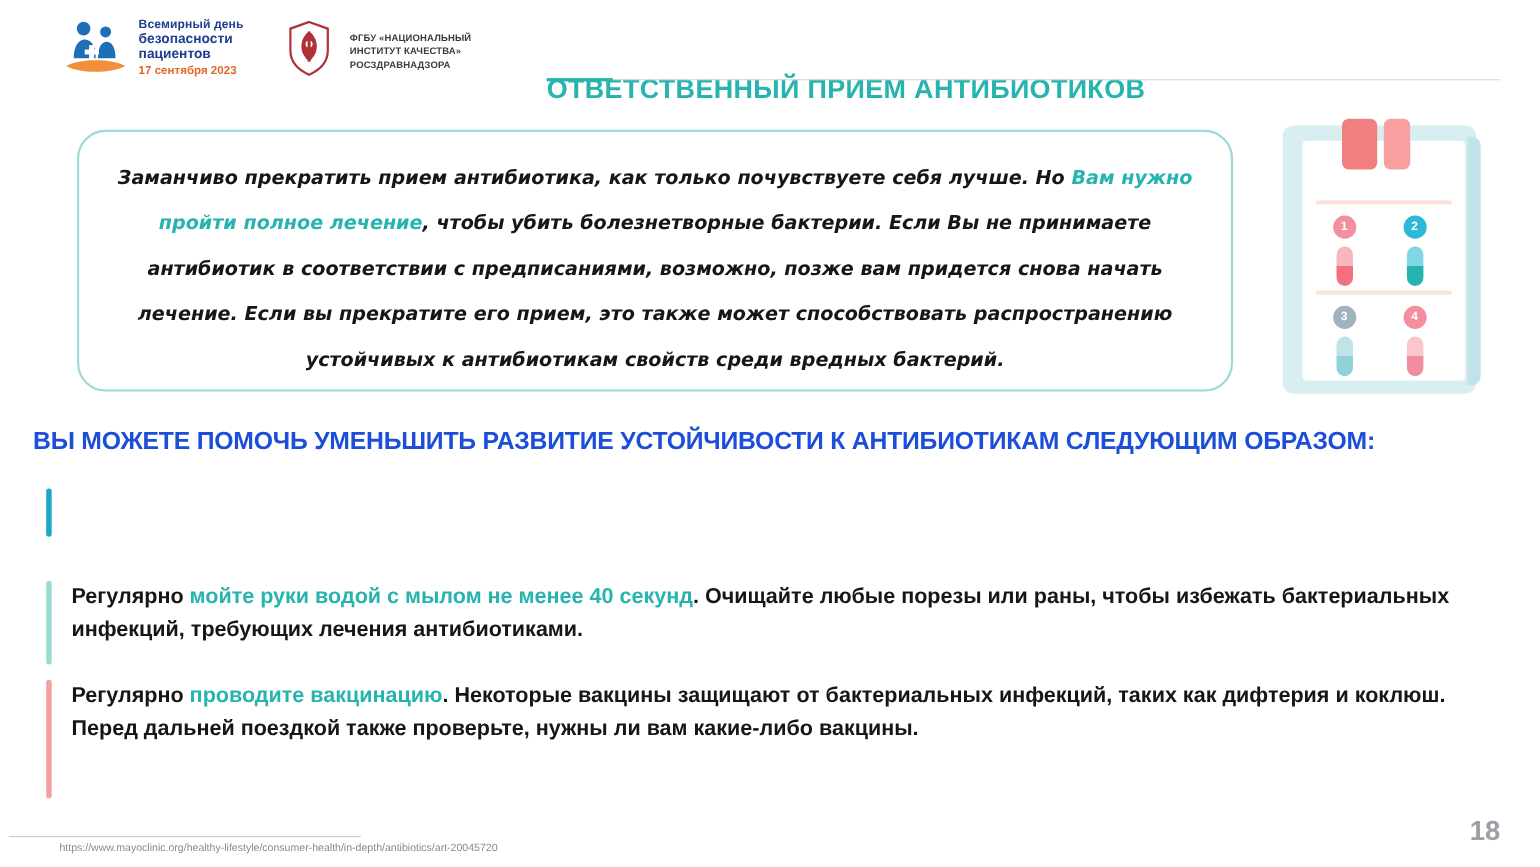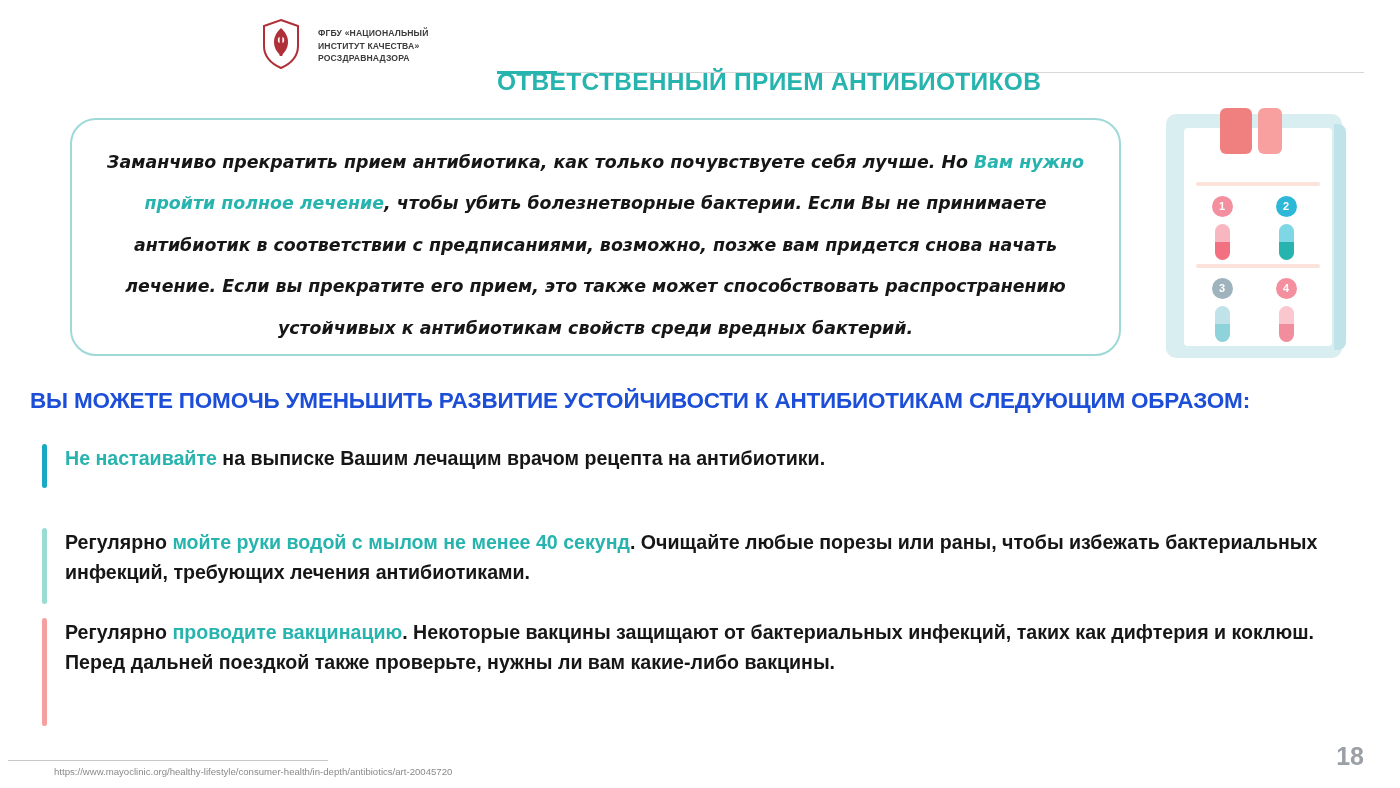--- a/index.html
+++ b/index.html
@@ -288,20 +288,39 @@
     color: #9aa0a6;
   }
 </style>
 </head>
 <body>
 
 <div class="slide">
 
   <div class="header">
 
+    <div class="logo-wsd">
+      <div class="logo-wsd-mark">
+        <svg width="62" height="54" viewBox="0 0 62 54" xmlns="http://www.w3.org/2000/svg">
+          <circle cx="20" cy="9" r="6.2" fill="#1d6fb8"></circle>
+          <circle cx="40" cy="12" r="5" fill="#1d6fb8"></circle>
+          <path d="M11 36 C11 23 17 19 21 19 C26 19 31 23 31 36 Z" fill="#1d6fb8"></path>
+          <path d="M33 36 C33 25 37 21 41 21 C45 21 49 25 49 36 Z" fill="#1d6fb8"></path>
+          <rect x="25" y="24" width="4.5" height="13" fill="#ffffff"></rect>
+          <rect x="21" y="28" width="13" height="4.5" fill="#ffffff"></rect>
+          <path d="M4 43 C16 36 46 36 58 43 C46 50 16 50 4 43 Z" fill="#f0903a"></path>
+        </svg>
+      </div>
+      <div class="logo-wsd-text">
+        <div class="logo-wsd-l1">Всемирный день</div>
+        <div class="logo-wsd-l2">безопасности</div>
+        <div class="logo-wsd-l3">пациентов</div>
+        <div class="logo-wsd-date">17 сентября 2023</div>
+      </div>
+    </div>
 
     <div class="logo-rz">
       <div>
         <svg width="46" height="52" viewBox="0 0 46 52" xmlns="http://www.w3.org/2000/svg">
           <path d="M23 2 L40 8 L40 28 C40 40 32 46 23 50 C14 46 6 40 6 28 L6 8 Z" fill="none" stroke="#b03038" stroke-width="2"></path>
           <path d="M23 10 C19 14 16 18 16 24 C16 31 20 35 23 38 C26 35 30 31 30 24 C30 18 27 14 23 10 Z" fill="#b03038"></path>
           <circle cx="23" cy="22" r="3.2" fill="#ffffff"></circle>
           <rect x="21.6" y="12" width="2.8" height="26" fill="#b03038"></rect>
         </svg>
       </div>
@@ -348,23 +367,20 @@
     <div class="pill-cell" style="left: 100px; top: 170px;">
       <div class="pill-num" style="background:#f48fa0;">4</div>
       <div class="pill-body" style="background: linear-gradient(to bottom, #f9c7cd 50%, #f18d9c 50%);"></div>
     </div>
   </div>
 
   <div class="pink-heading">ВЫ МОЖЕТЕ ПОМОЧЬ УМЕНЬШИТЬ РАЗВИТИЕ УСТОЙЧИВОСТИ К АНТИБИОТИКАМ СЛЕДУЮЩИМ ОБРАЗОМ:</div>
 
   <div class="bullet bullet-1">
     <div class="bullet-bar"></div>
-    <div class="bullet-text">
-      <span class="b-hl-teal">Не настаивайте</span><span> на выписке Вашим лечащим врачом рецепта на антибиотики.</span>
-    </div>
   </div>
 
   <div class="bullet bullet-2">
     <div class="bullet-bar"></div>
     <div class="bullet-text">
       <span>Регулярно </span><span class="b-hl-teal">мойте руки водой с мылом не менее 40 секунд</span><span>. Очищайте любые порезы или раны, чтобы избежать бактериальных инфекций, требующих лечения антибиотиками.</span>
     </div>
   </div>
 
   <div class="bullet bullet-3">

